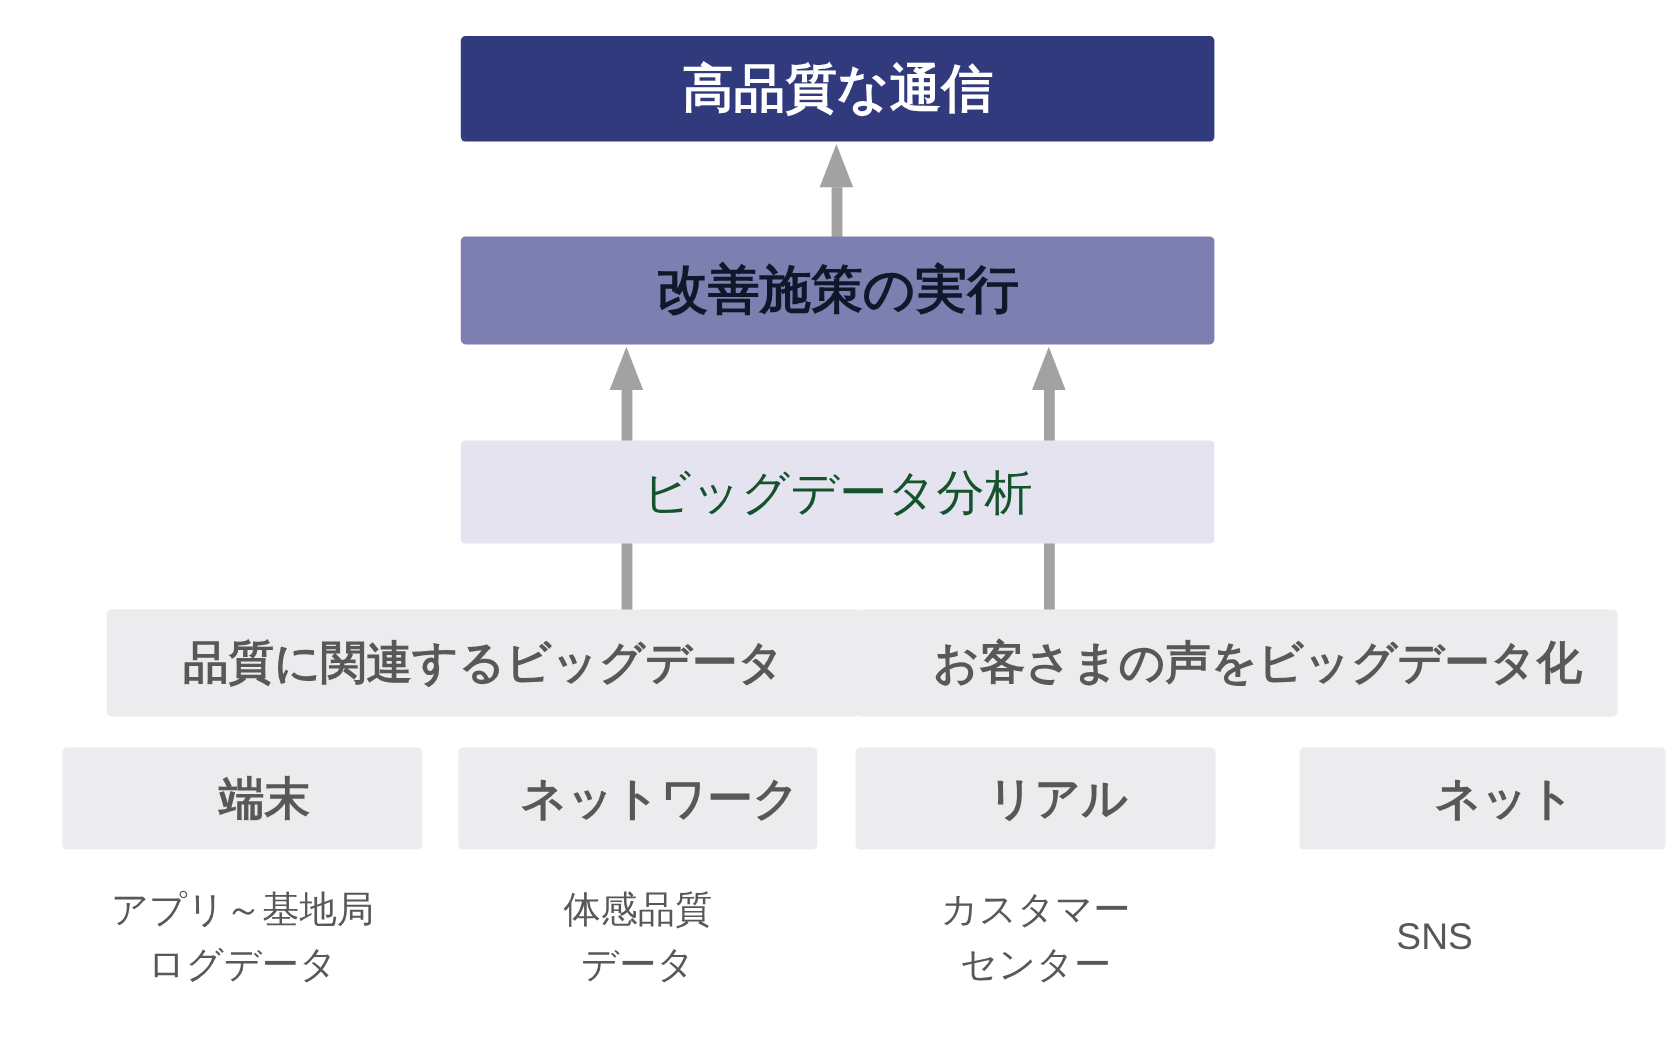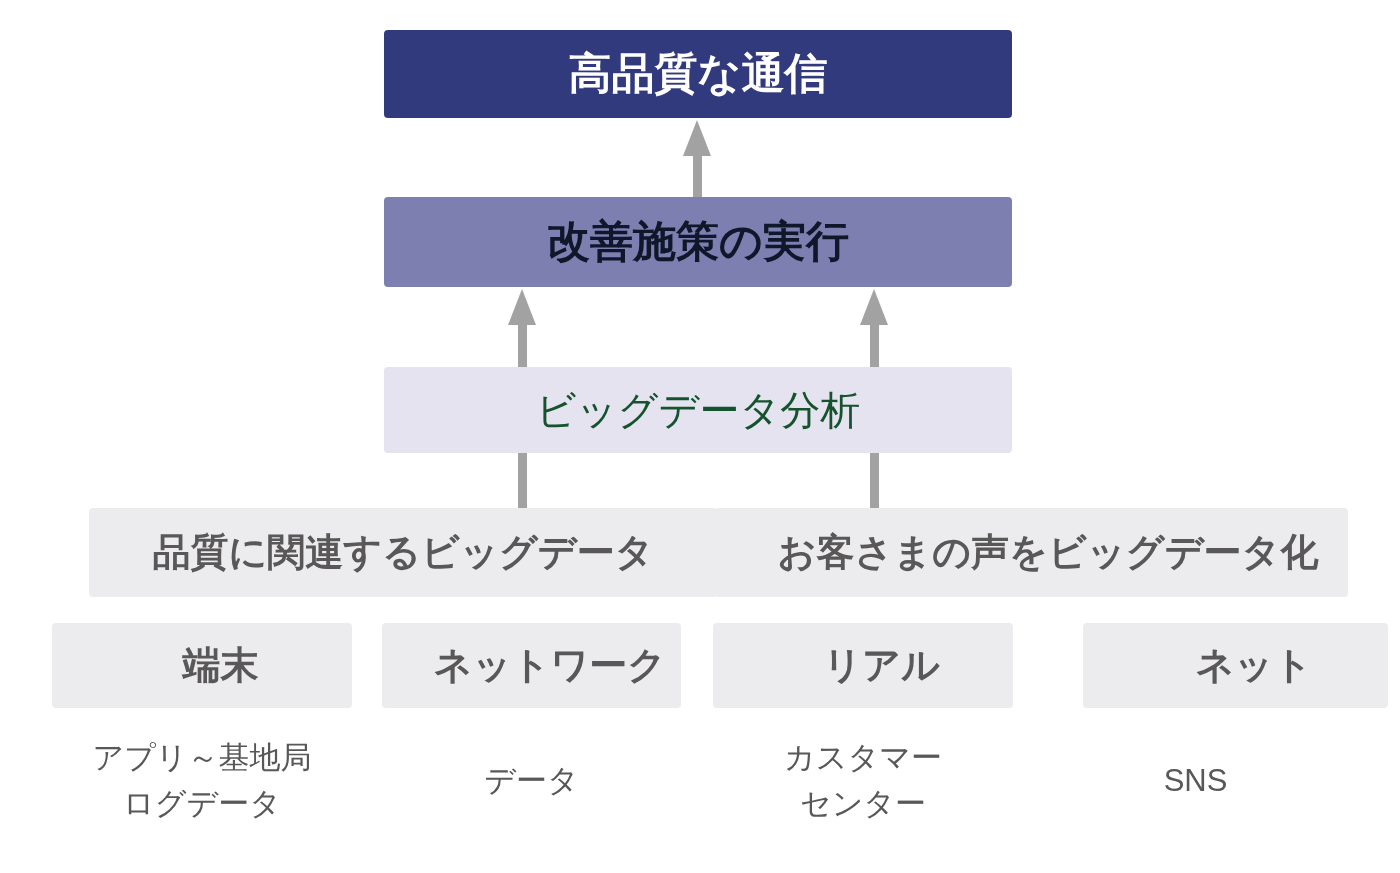--- a/index.html
+++ b/index.html
@@ -132,20 +132,21 @@
   <div class="box box-source box-source-0">端末</div>
   <div class="box box-source box-source-1">ネットワーク</div>
   <div class="box box-source box-source-2">リアル</div>
   <div class="box box-source box-source-3">ネット</div>
 
   <div class="source-label source-label-0">
     <span>アプリ～基地局</span>
     <span>ログデータ</span>
   </div>
   <div class="source-label source-label-1">
+    <span>体感品質</span>
     <span>データ</span>
   </div>
   <div class="source-label source-label-2">
     <span>カスタマー</span>
     <span>センター</span>
   </div>
   <div class="source-label source-label-3">
     <span>SNS</span>
   </div>
 

